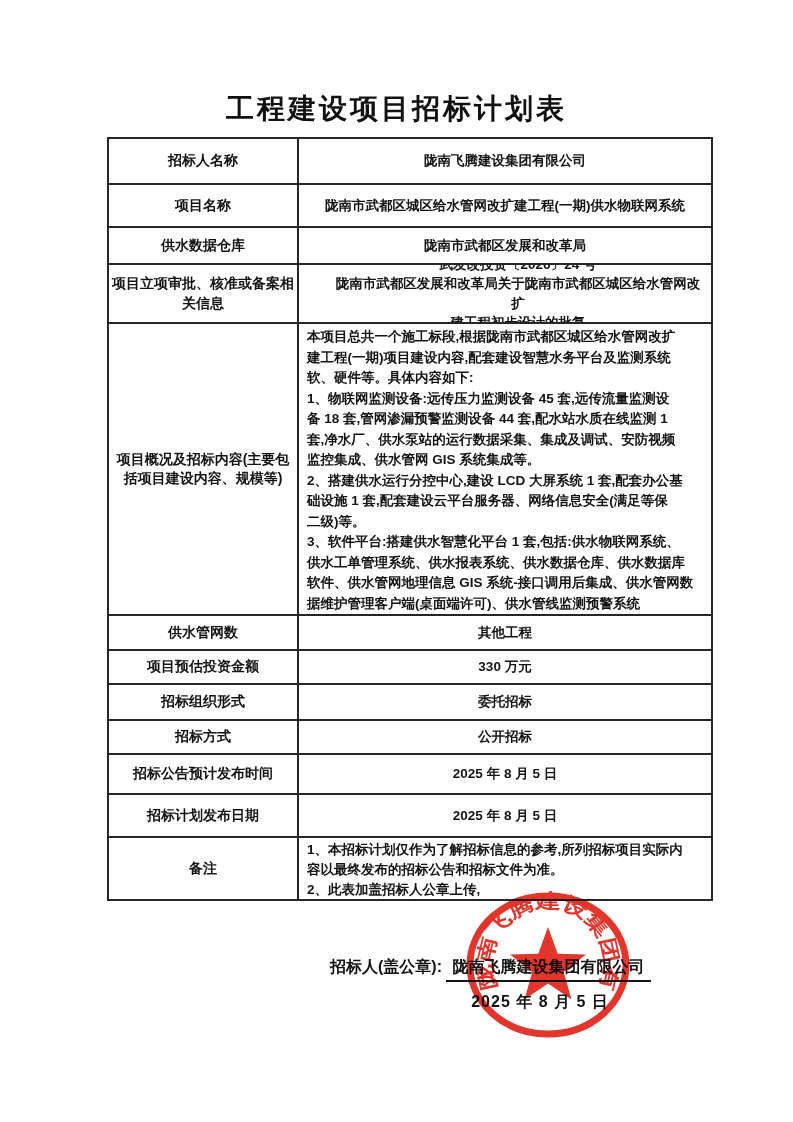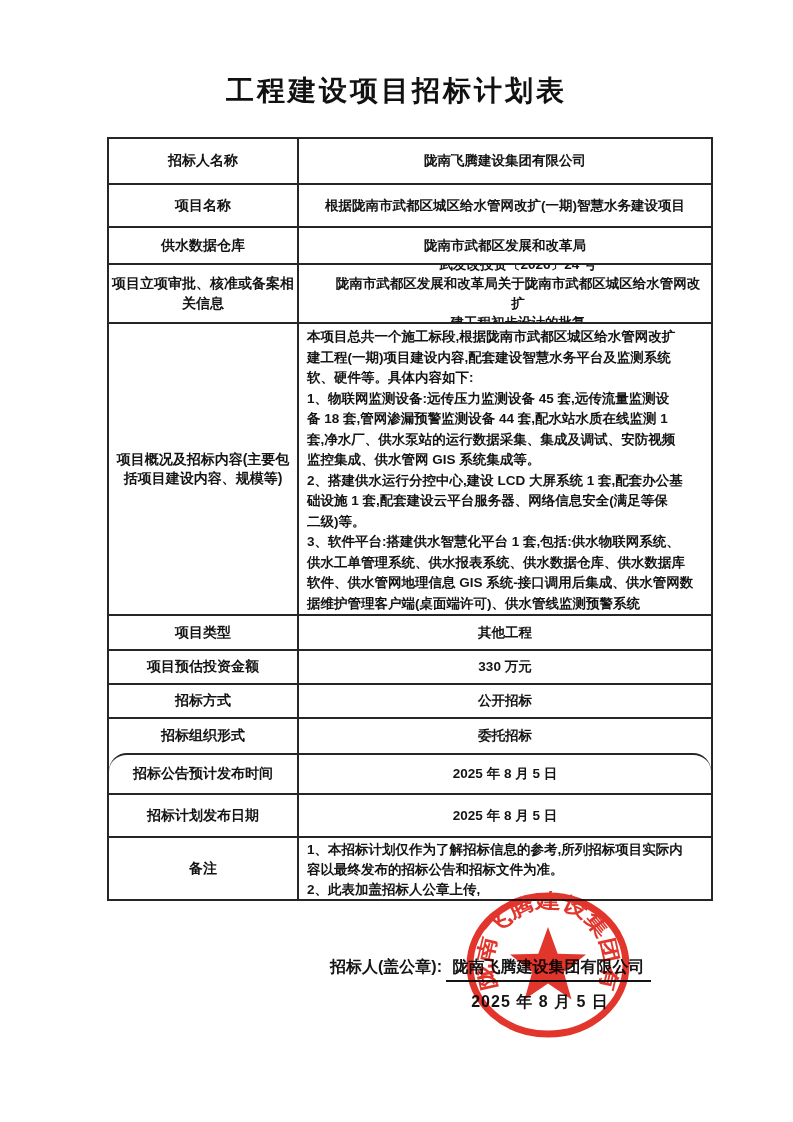--- a/index.html
+++ b/index.html
@@ -10,21 +10,21 @@
     color: #141414;
     position: relative;
     overflow: hidden;
   }
   .page {
     position: absolute; inset: 0;
     background: #ffffff;
   }
   .doc-title {
     position: absolute;
-    top: 72px; left: 0; width: 793px;
+    top: 90px; left: 0; width: 793px;
     text-align: center;
     font-size: 28px;
     font-weight: bold;
     letter-spacing: 3px;
     color: #111;
   }
   
   .doc-table {
     position: absolute;
     top: 137px; left: 107px;
@@ -63,21 +63,21 @@
   .r0 { height: 44px; }
   .r1 { height: 43px; justify-content: center; }
   .r2 { height: 37px; }
   .r3 { height: 59px; gap: 26px; }
   .r4 { height: 292px; }
   .r4 .cell.value { line-height: 20.5px; align-items: flex-start; padding-top: 3px; }
   .r5 { height: 35px; }
   .r6 { height: 34px; }
   .r7 { height: 36px; }
   .r8 { height: 34px; }
-  .r9 { height: 40px; border-radius: 18px; }
+  .r9 { height: 40px; }
   .r10 { height: 43px; }
   .r11 { height: 63px; }
   .r11 .cell.value { line-height: 20px; align-items: flex-start; padding-top: 2px; border-radius: 6px; }
   
   .sign-line {
     position: absolute;
     top: 957px; left: 330px;
     font-size: 16px; font-weight: 600;
     white-space: nowrap;
   }
@@ -118,21 +118,21 @@
 
   <div class="doc-title">工程建设项目招标计划表</div>
 
   <div class="doc-table">
     <div class="row r0">
       <div class="cell label">招标人名称</div>
       <div class="cell value">陇南飞腾建设集团有限公司</div>
     </div>
     <div class="row r1">
       <div class="cell label">项目名称</div>
-      <div class="cell value">根据陇南市武都区城区给水管网改扩(一期)智慧水务建设项目</div>
+      <div class="cell value">陇南市武都区城区给水管网改扩建工程(一期)供水物联网系统</div>
     </div>
     <div class="row r2">
       <div class="cell label">供水数据仓库</div>
       <div class="cell value">陇南市武都区发展和改革局</div>
     </div>
     <div class="row r3">
       <div class="cell label">项目立项审批、核准或备案相
 关信息</div>
       <div class="cell value">武发改投资〔2026〕24 号
 陇南市武都区发展和改革局关于陇南市武都区城区给水管网改扩
@@ -150,34 +150,34 @@
 监控集成、供水管网 GIS 系统集成等。
 2、搭建供水运行分控中心,建设 LCD 大屏系统 1 套,配套办公基
 础设施 1 套,配套建设云平台服务器、网络信息安全(满足等保
 二级)等。
 3、软件平台:搭建供水智慧化平台 1 套,包括:供水物联网系统、
 供水工单管理系统、供水报表系统、供水数据仓库、供水数据库
 软件、供水管网地理信息 GIS 系统-接口调用后集成、供水管网数
 据维护管理客户端(桌面端许可)、供水管线监测预警系统</div>
     </div>
     <div class="row r5">
-      <div class="cell label">项目类型</div>
+      <div class="cell label">供水管网数</div>
       <div class="cell value">其他工程</div>
     </div>
     <div class="row r6">
       <div class="cell label">项目预估投资金额</div>
       <div class="cell value">330 万元</div>
     </div>
+    <div class="row r7">
+      <div class="cell label">招标组织形式</div>
+      <div class="cell value">委托招标</div>
+    </div>
     <div class="row r8">
       <div class="cell label">招标方式</div>
       <div class="cell value">公开招标</div>
-    </div>
-    <div class="row r7">
-      <div class="cell label">招标组织形式</div>
-      <div class="cell value">委托招标</div>
     </div>
     <div class="row r9">
       <div class="cell label">招标公告预计发布时间</div>
       <div class="cell value">2025 年 8 月 5 日</div>
     </div>
     <div class="row r10">
       <div class="cell label">招标计划发布日期</div>
       <div class="cell value">2025 年 8 月 5 日</div>
     </div>
     <div class="row r11">

